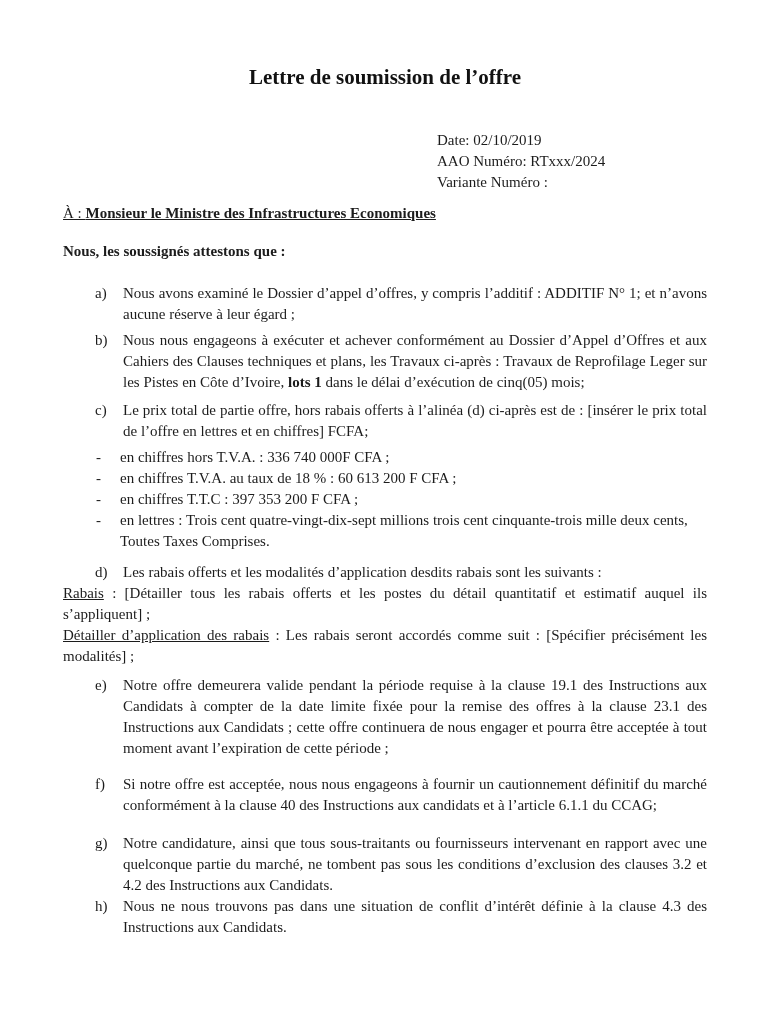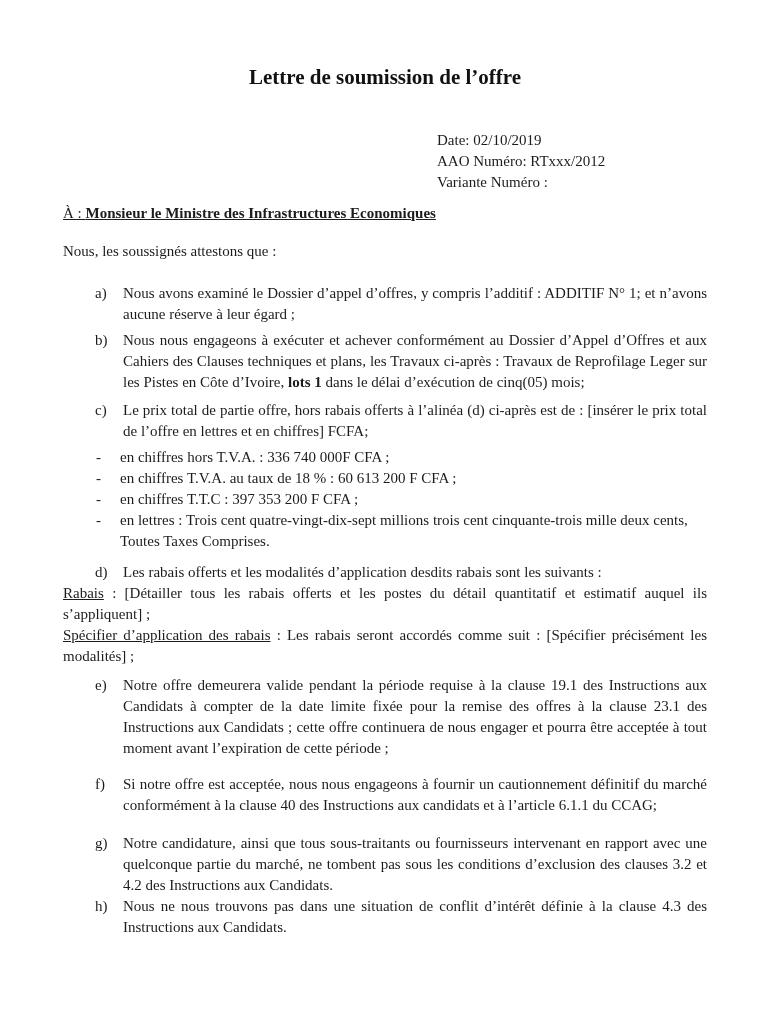--- a/index.html
+++ b/index.html
@@ -23,21 +23,21 @@
     padding-top:62px;
     text-align:center;
     font-size:21px;
     line-height:30px;
     font-weight:bold;
     color:#111111;
   }
   .meta{margin-top:38px;margin-left:374px;}
   .meta-line{white-space:nowrap;}
   .recipient{margin:10px 0 0 0;text-decoration:underline;}
-  .intro{margin:17px 0 0 0;}
+  .intro{margin:17px 0 0 0;font-weight:bold;}
   .li{position:relative;padding-left:60px;text-align:justify;}
   .li .mk{position:absolute;left:32px;top:0;}
   .dash-list{margin-top:5px;}
   .dash{position:relative;padding-left:57px;}
   .dash .mk{position:absolute;left:33px;top:0;}
   .flush{text-align:justify;}
   .mt-a{margin-top:21px;}
   .mt-b{margin-top:5px;}
   .mt-c{margin-top:7px;}
   .mt-d{margin-top:10px;}
@@ -57,21 +57,21 @@
 </head>
 <body>
 
 <div class="doc">
   <div class="content">
 
     <h1 class="title">Lettre de soumission de l’offre</h1>
 
     <div class="meta">
       <div class="meta-line"><span>Date: </span><span class="it">02/10/2019</span></div>
-      <div class="meta-line"><span>AAO Numéro: </span><span>RTxxx/2012</span></div>
+      <div class="meta-line"><span>AAO Numéro: </span><span>RTxxx/2024</span></div>
       <div class="meta-line"><span>Variante Numéro :</span></div>
     </div>
 
     <p class="recipient"><span>À : </span><span class="bd">Monsieur le Ministre des Infrastructures Economiques</span></p>
 
     <p class="intro">Nous, les soussignés attestons que :</p>
 
     <div class="li mt-a">
       <span class="mk">a)</span><span><span>Nous avons examiné le Dossier d’appel d’offres, y compris l’additif : </span><span class="it">ADDITIF N° 1;</span><span> et n’avons aucune réserve à leur égard ;</span></span>
     </div>
@@ -90,21 +90,21 @@
       <div class="dash"><span class="mk">-</span><span>en chiffres T.T.C : 397 353 200 F CFA ;</span></div>
       <div class="dash"><span class="mk">-</span><span>en lettres : Trois cent quatre-vingt-dix-sept millions trois cent cinquante-trois mille deux cents, Toutes Taxes Comprises.</span></div>
     </div>
 
     <div class="li mt-d">
       <span class="mk">d)</span><span><span>Les rabais offerts et les modalités d’application desdits rabais sont les suivants :</span></span>
     </div>
 
     <div class="flush"><span><span class="it ul">Rabais</span><span class="it"> : [Détailler tous les rabais offerts et les postes du détail quantitatif et estimatif auquel ils s’appliquent] ;</span></span></div>
 
-    <div class="flush"><span><span class="it ul">Spécifier d’application des rabais</span><span class="it"> : Les rabais seront accordés comme suit : [Spécifier précisément les modalités]</span><span> ;</span></span></div>
+    <div class="flush"><span><span class="it ul">Détailler d’application des rabais</span><span class="it"> : Les rabais seront accordés comme suit : [Spécifier précisément les modalités]</span><span> ;</span></span></div>
 
     <div class="li mt-e">
       <span class="mk">e)</span><span><span>Notre offre demeurera valide pendant la période requise à la clause 19.1 des Instructions aux Candidats à compter de la date limite fixée pour la remise des offres à la clause 23.1 des Instructions aux Candidats ; cette offre continuera de nous engager et pourra être acceptée à tout moment avant l’expiration de cette période ;</span></span>
     </div>
 
     <div class="li mt-f">
       <span class="mk">f)</span><span><span>Si notre offre est acceptée, nous nous engageons à fournir un cautionnement définitif du marché conformément à la clause 40 des Instructions aux candidats et à l’article 6.1.1 du CCAG;</span></span>
     </div>
 
     <div class="li mt-g">

